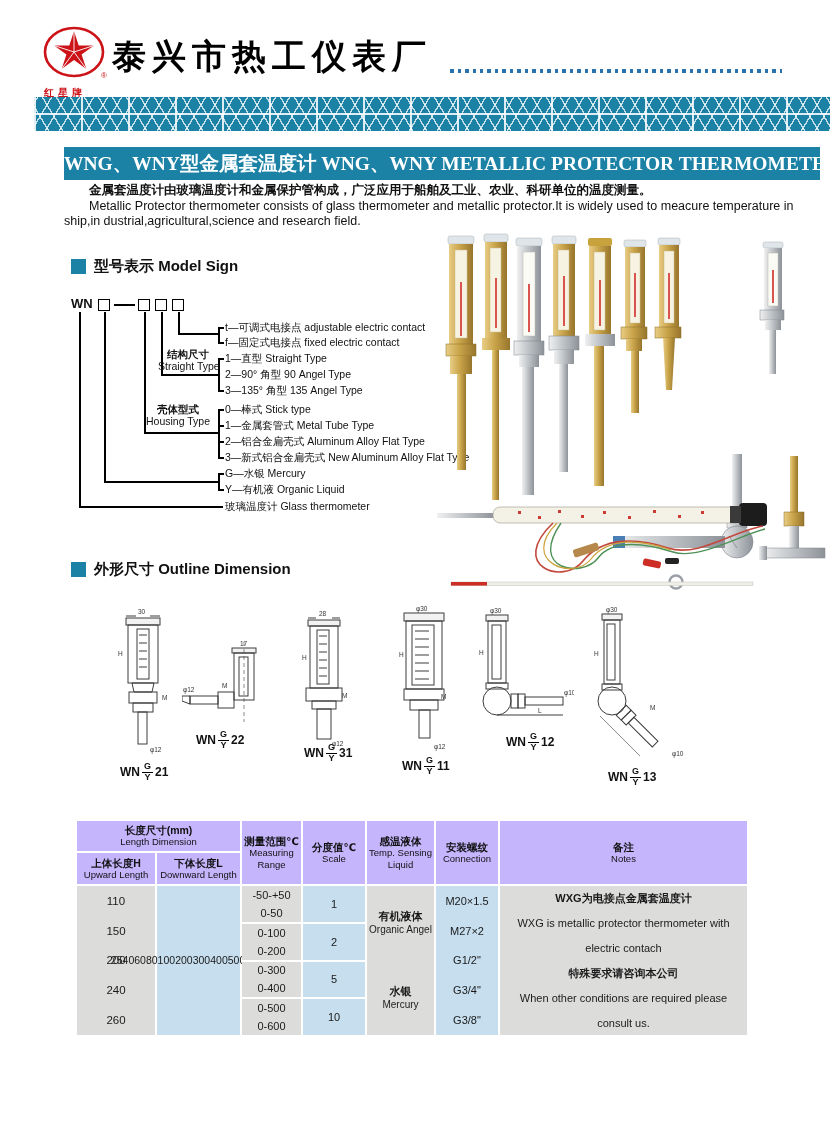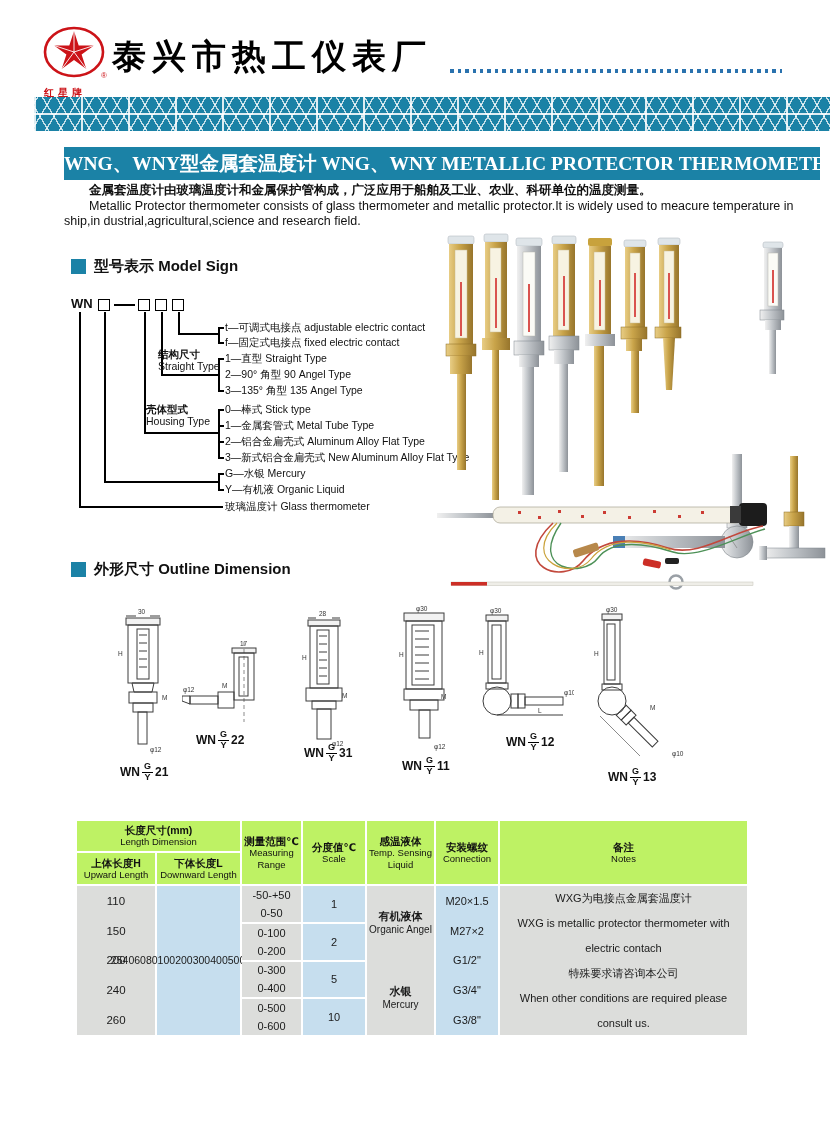--- a/index.html
+++ b/index.html
@@ -28,58 +28,58 @@
 
 
 .sec{position:absolute;display:flex;align-items:center;gap:8px;font-size:15px;font-weight:700;white-space:nowrap}
 .sec .sq{width:15px;height:15px;background:#1b82a6;flex:0 0 auto}
 
 
 .tree .ln{position:absolute;background:#000}
 .tree .codebox{position:absolute;width:12px;height:12px;border:1.5px solid #000}
 .tree .wn{position:absolute;left:71px;top:296px;font-size:13px;font-weight:700}
 .tree .blabel{position:absolute;left:225px;font-size:10.5px;white-space:nowrap;line-height:14px}
-.tree .glabel{position:absolute;font-size:10.5px;font-weight:700;text-align:left;line-height:12px;white-space:nowrap}
+.tree .glabel{position:absolute;font-size:10.5px;font-weight:700;text-align:center;line-height:12px;white-space:nowrap}
 .tree .glabel .en{font-weight:400}
 
 
 .photos{position:absolute;left:433px;top:226px}
 
 
 .draw{position:absolute}
 .draw svg{stroke:#3c3c3c;fill:none;stroke-width:1}
 .draw svg text{stroke:none;fill:#333;font-size:6.5px;font-family:"Liberation Sans",sans-serif}
 .dlabel{position:absolute;display:flex;align-items:center;font-size:12px;font-weight:700;white-space:nowrap}
 .dlabel .frac{display:inline-flex;flex-direction:column;align-items:center;font-size:9px;line-height:1.05;margin:0 2px}
 .dlabel .frac .o{border-bottom:1px solid #000;padding:0 2px 1px}
 
 
 .spec-table{position:absolute;left:77px;top:821px;width:670px;height:214px;display:grid;
   grid-template-columns:78px 83px 59px 62px 67px 62px 1fr;grid-template-rows:30px 31px 1fr;gap:2px;font-size:10px}
 .spec-table .cell{display:flex;flex-direction:column;align-items:center;justify-content:center;text-align:center;line-height:12px}
-.hd{background:#bef264}
+.hd{background:#c4b5fd}
 .hd .cn{font-weight:700;font-size:10.5px}
 .hd .en{font-size:9.5px}
 .bg-g{background:#dcdddb}
 .bg-b{background:#c6deee}
 .span2{grid-column:1/3}
 .rows2{grid-row:1/3}
 .td{font-size:11px;color:#1a1a1a}
 .td-h{display:flex;flex-direction:column;justify-content:space-around;align-items:center;font-size:11.5px}
 .td-l{display:flex;justify-content:center;align-items:center;line-height:13.4px;font-size:10.5px}
 .td-range,.td-scale{display:flex;flex-direction:column}
 .rg{flex:1;display:flex;flex-direction:column;justify-content:space-around;align-items:center}
 .rg+.rg{border-top:2px solid #fff}
 .td-liq{display:flex;flex-direction:column;justify-content:space-around;align-items:center}
 .liq{text-align:center;line-height:13px}
 .liq .cn{font-weight:700;font-size:11px}
 .liq .en{font-size:10px}
 .td-conn{display:flex;flex-direction:column;justify-content:space-around;align-items:center;font-size:11px}
 .td-notes{display:flex;flex-direction:column;justify-content:space-around;align-items:center;font-size:11px;line-height:12px}
-.td-notes .cn{font-weight:400}
+.td-notes .cn{font-weight:700}
 </style>
 </head>
 <body>
 
 <div class="page">
 
   <svg class="logo-svg" width="70" height="58" viewBox="0 0 70 58">
     <ellipse cx="32" cy="26" rx="29" ry="24" fill="none" stroke="#cc1318" stroke-width="2.6"></ellipse>
     <polygon fill="#cc1318" points="32,5 36.7,19.5 52,19.5 39.6,28.5 44.3,43 32,34 19.7,43 24.4,28.5 12,19.5 27.3,19.5"></polygon>
     <g stroke="#fff" stroke-width="0.9">

